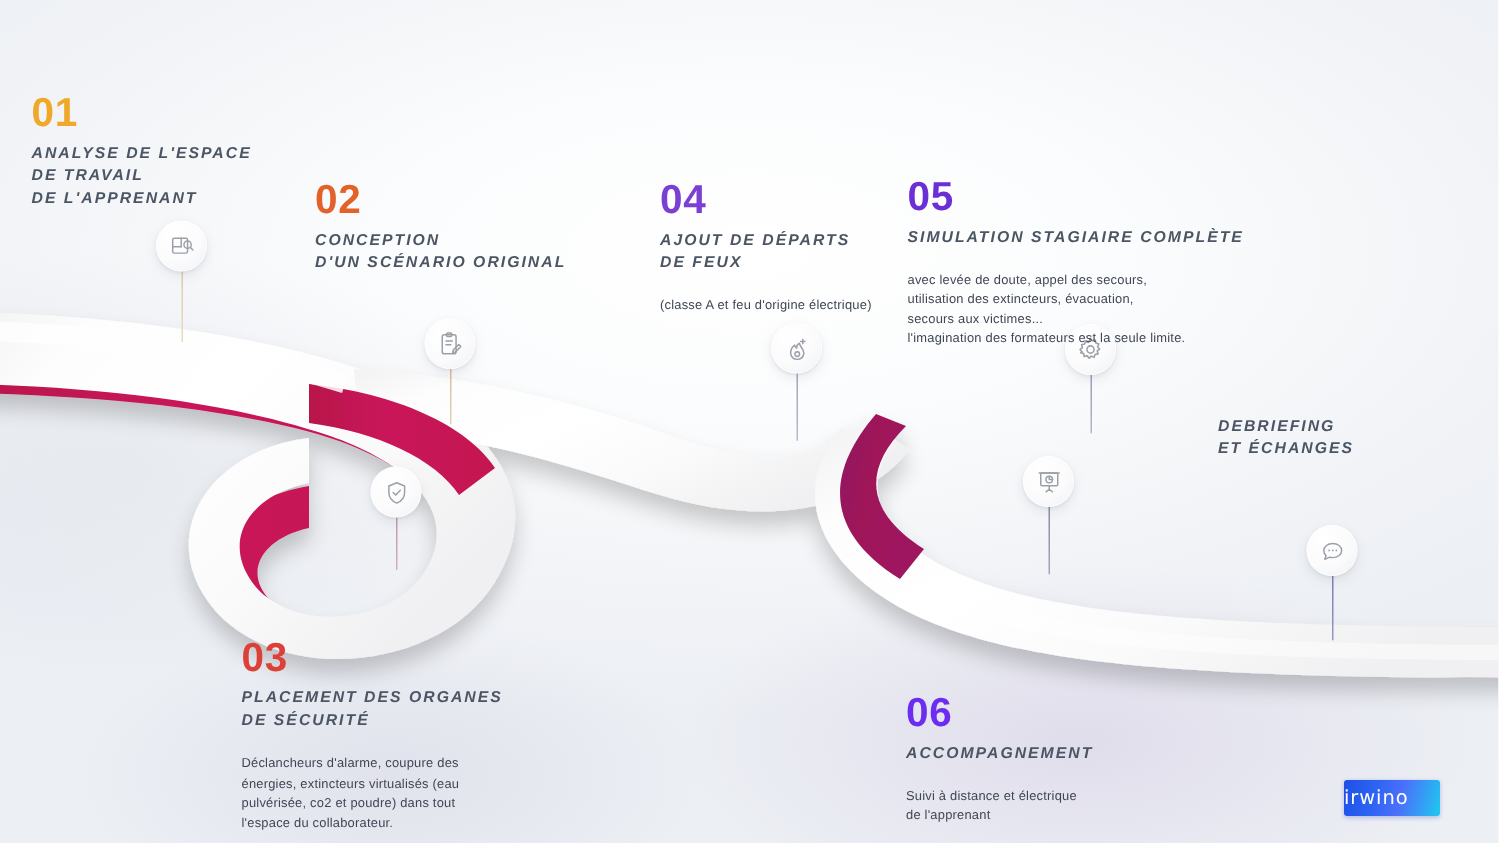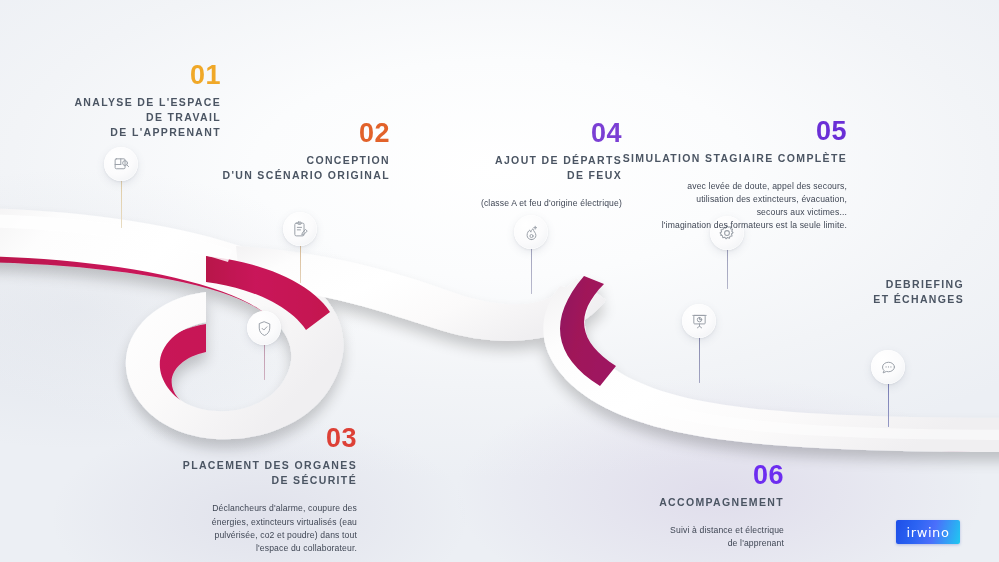--- a/index.html
+++ b/index.html
@@ -34,38 +34,39 @@
     position: absolute;
     inset: 0;
     z-index: 1;
   }
   #road-svg { display: block; width: 999px; height: 562px; }
 
   
   .step {
     position: absolute;
     z-index: 6;
-    text-align: right;
+    text-align: left;
     user-select: none;
   }
   .step-num {
     font-size: 27px;
     font-weight: 700;
     letter-spacing: 0.5px;
     line-height: 1;
     margin-bottom: 6px;
   }
   .step-title {
     font-size: 10.5px;
     font-weight: 700;
     letter-spacing: 1.35px;
     line-height: 1.45;
     color: #4b5563;
     text-transform: uppercase;
     white-space: pre-line;
+    font-style: italic;
   }
   .step-desc {
     font-size: 8.6px;
     font-weight: 400;
     letter-spacing: 0.15px;
     line-height: 1.52;
     color: #3f4654;
     margin-top: 14px;
     white-space: pre-line;
   }
@@ -107,21 +108,20 @@
     position: absolute;
     z-index: 8;
     left: 896px;
     top: 520px;
     width: 64px;
     height: 24px;
     border-radius: 2px;
     background: linear-gradient(105deg, #1e4fe8 0%, #2b63f2 30%, #4b6ffb 58%, #1fc8f0 100%);
     display: flex;
     align-items: center;
-    justify-content: center;
     box-shadow: 0 1px 3px rgba(40,70,180,0.28);
   }
   #logo-text {
     color: #ffffff;
     font-size: 13px;
     font-weight: 400;
     letter-spacing: 0.6px;
     line-height: 1;
     font-family: "DejaVu Sans", sans-serif;
   }

